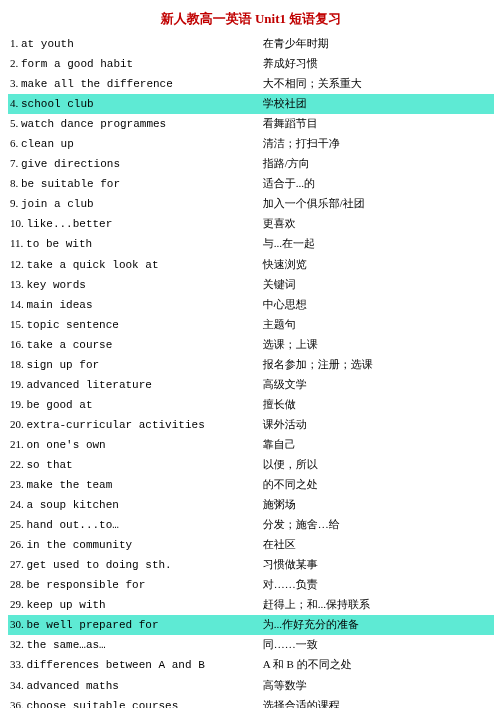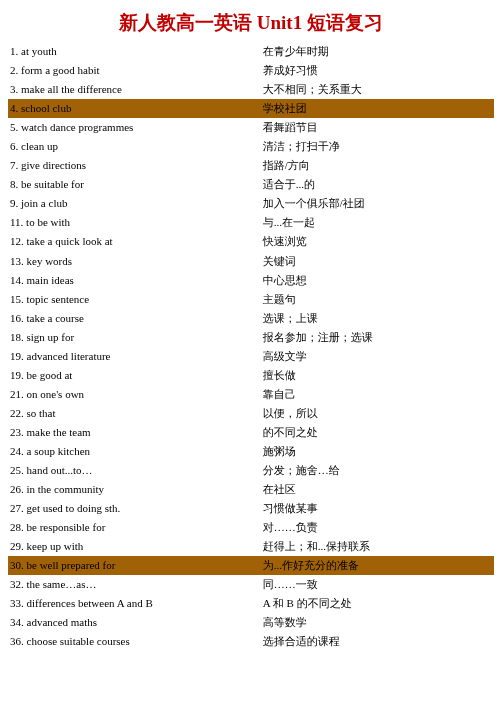--- a/index.html
+++ b/index.html
@@ -11,21 +11,21 @@
       width: 502px;
       min-height: 708px;
       background: #fff;
       font-family: SimSun, "宋体", serif;
       font-size: 11px;
       color: #000;
       padding: 10px 8px;
     }
     .page-title {
       text-align: center;
-      font-size: 19px;
+      font-size: 13px;
       font-weight: bold;
       color: #c00000;
       margin-bottom: 6px;
     }
     .content-table {
       width: 100%;
       border-collapse: collapse;
     }
     .content-table tr td {
       padding: 1px 2px;
@@ -35,28 +35,29 @@
     .left-col {
       width: 52%;
       color: #000;
       white-space: nowrap;
     }
     .right-col {
       width: 48%;
       color: #000;
     }
     .row-highlight td {
-      background: #a16207;
+      background: #5eead4;
     }
     .num {
       color: #000;
       font-weight: normal;
     }
     .phrase {
       color: #000;
+      font-family: Liberation Mono, monospace;
     }
     .translation {
       color: #000;
       margin-top: 28px;
     }
   </style>
 </head>
 <body>
 
 <div class="page-title">新人教高一英语 Unit1 短语复习</div>
@@ -93,20 +94,24 @@
       </tr>
       <tr>
         <td class="left-col"><span class="num">8. </span><span class="phrase">be suitable for</span></td>
         <td class="right-col translation">适合于...的</td>
       </tr>
       <tr>
         <td class="left-col"><span class="num">9. </span><span class="phrase">join a club</span></td>
         <td class="right-col translation">加入一个俱乐部/社团</td>
       </tr>
       <tr>
+        <td class="left-col"><span class="num">10. </span><span class="phrase">like...better</span></td>
+        <td class="right-col translation">更喜欢</td>
+      </tr>
+      <tr>
         <td class="left-col"><span class="num">11. </span><span class="phrase">to be with</span></td>
         <td class="right-col translation">与...在一起</td>
       </tr>
       <tr>
         <td class="left-col"><span class="num">12. </span><span class="phrase">take a quick look at</span></td>
         <td class="right-col translation">快速浏览</td>
       </tr>
       <tr>
         <td class="left-col"><span class="num">13. </span><span class="phrase">key words</span></td>
         <td class="right-col translation">关键词</td>
@@ -127,20 +132,24 @@
         <td class="left-col"><span class="num">18. </span><span class="phrase">sign up for</span></td>
         <td class="right-col translation">报名参加；注册；选课</td>
       </tr>
       <tr>
         <td class="left-col"><span class="num">19. </span><span class="phrase">advanced literature</span></td>
         <td class="right-col translation">高级文学</td>
       </tr>
       <tr>
         <td class="left-col"><span class="num">19. </span><span class="phrase">be good at</span></td>
         <td class="right-col translation">擅长做</td>
+      </tr>
+      <tr>
+        <td class="left-col"><span class="num">20. </span><span class="phrase">extra-curricular activities</span></td>
+        <td class="right-col translation">课外活动</td>
       </tr>
       <tr>
         <td class="left-col"><span class="num">21. </span><span class="phrase">on one's own</span></td>
         <td class="right-col translation">靠自己</td>
       </tr>
       <tr>
         <td class="left-col"><span class="num">22. </span><span class="phrase">so that</span></td>
         <td class="right-col translation">以便，所以</td>
       </tr>
       <tr>

